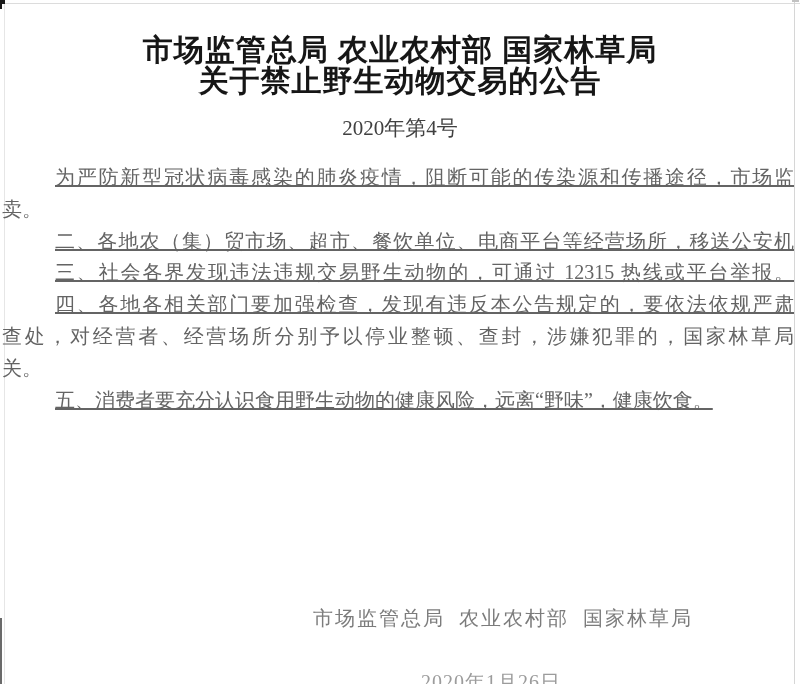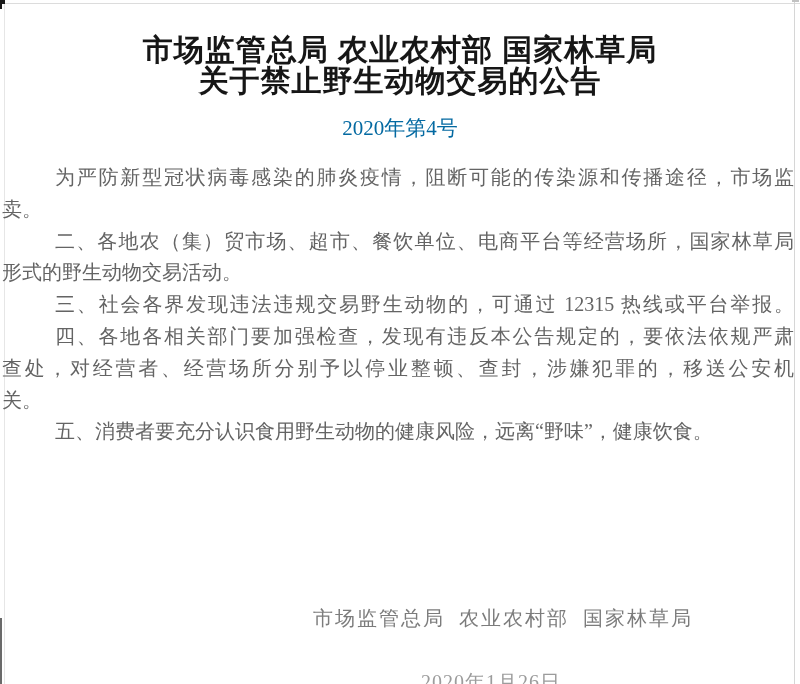--- a/index.html
+++ b/index.html
@@ -22,30 +22,30 @@
 
   .title {
     position: absolute; top: 34px; left: 0; width: 100%;
     margin: 0; text-align: center;
     font-family: "Liberation Sans", "DejaVu Sans", sans-serif;
     font-weight: 700; font-size: 30px; line-height: 31px;
     color: #161616; letter-spacing: 1px;
   }
   .docnum {
     position: absolute; top: 114px; left: 0; width: 100%;
-    text-align: center; font-size: 21px; color: #0369a1;
+    text-align: center; font-size: 21px; color: #404040;
   }
   .body-block {
     position: absolute; top: 162px; left: 2px; right: 6px;
     font-size: 20px; line-height: 31.8px; color: #646464;
   }
   .para { margin: 0; }
   .line { text-align: justify; text-align-last: left; }
   .line.jl { text-align-last: justify; }
-  .line.first { padding-left: 53px; }
+  .line.first { padding-left: 53px; text-decoration: underline; }
   
   .para:nth-child(4) .line:last-child { text-align-last: justify; }
 
   .signature {
     position: absolute; top: 605px; left: 313px;
     font-size: 20px; color: #7c7c7c; letter-spacing: 2px; white-space: pre;
   }
   .date {
     position: absolute; top: 669px; left: 421px;
     font-size: 20px; color: #9c9c9c; letter-spacing: 1px; white-space: pre;
@@ -70,29 +70,28 @@
   <div class="docnum">2020年第4号</div>
 
   <div class="body-block" id="body">
       <div class="para">
         <div class="line first jl">为严防新型冠状病毒感染的肺炎疫情，阻断可能的传染源和传播途径，市场监</div>
       </div>
       <div class="para">
         <div class="line">卖。</div>
       </div>
       <div class="para">
-        <div class="line first jl">二、各地农（集）贸市场、超市、餐饮单位、电商平台等经营场所，国家林草局</div>
-        <div class="line">形式的野生动物交易活动。</div>
+        <div class="line first jl">二、各地农（集）贸市场、超市、餐饮单位、电商平台等经营场所，移送公安机</div>
       </div>
       <div class="para">
         <div class="line first">三、社会各界发现违法违规交易野生动物的，可通过 12315 热线或平台举报。</div>
       </div>
       <div class="para">
         <div class="line first jl">四、各地各相关部门要加强检查，发现有违反本公告规定的，要依法依规严肃</div>
-        <div class="line jl">查处，对经营者、经营场所分别予以停业整顿、查封，涉嫌犯罪的，移送公安机</div>
+        <div class="line jl">查处，对经营者、经营场所分别予以停业整顿、查封，涉嫌犯罪的，国家林草局</div>
         <div class="line">关。</div>
       </div>
       <div class="para">
         <div class="line first">五、消费者要充分认识食用野生动物的健康风险，远离“野味”，健康饮食。</div>
       </div>
     </div>
 
   <div class="signature">市场监管总局  农业农村部  国家林草局</div>
   <div class="date">2020年1月26日</div>
 </div>

